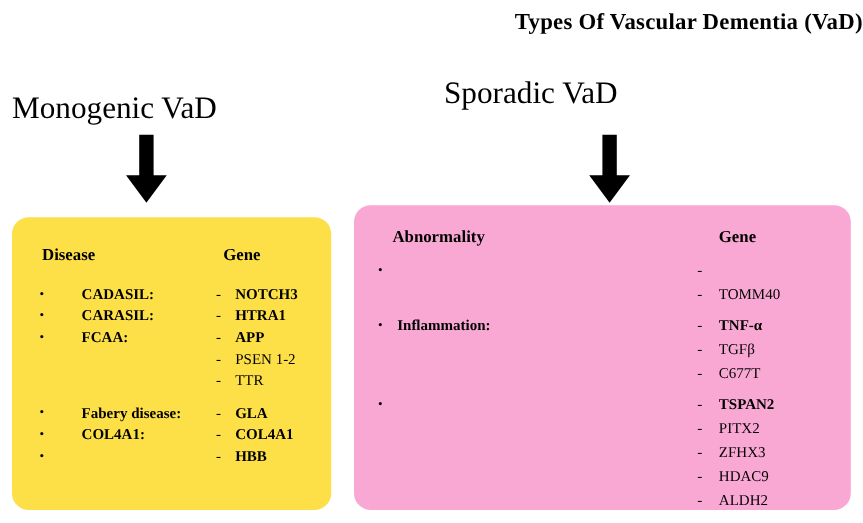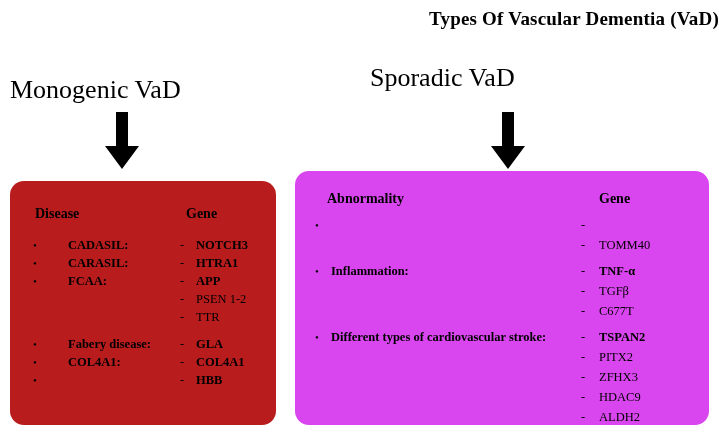--- a/index.html
+++ b/index.html
@@ -53,28 +53,28 @@
   .panel {
     position: absolute;
     border-radius: 14px;
     box-sizing: border-box;
   }
   #mono-panel {
     top: 181px;
     left: 10px;
     width: 266px;
     height: 244px;
-    background: #b91c1c;
+    background: #fde047;
   }
   #spor-panel {
     top: 171px;
     left: 295px;
     width: 414px;
     height: 254px;
-    background: #d946ef;
+    background: #f9a8d4;
   }
 
   .hdr-row {
     position: absolute;
     font-size: 14px;
     font-weight: bold;
   }
   
   #mono-hdr-disease { top: 25px; left: 25px; }
   #mono-hdr-gene    { top: 25px; left: 176px; }
@@ -252,21 +252,20 @@
         <span class="spor-dash">-</span>
         <span class="spor-gene">TGFβ</span>
       </div>
       <div class="spor-row">
         <span class="spor-dash">-</span>
         <span class="spor-gene">C677T</span>
       </div>
       <div class="spor-row spacer"></div>
       <div class="spor-row">
         <span class="spor-bullet">•</span>
-        <span class="spor-label b">Different types of cardiovascular stroke:</span>
         <span class="spor-dash">-</span>
         <span class="spor-gene b">TSPAN2</span>
       </div>
       <div class="spor-row">
         <span class="spor-dash">-</span>
         <span class="spor-gene">PITX2</span>
       </div>
       <div class="spor-row">
         <span class="spor-dash">-</span>
         <span class="spor-gene">ZFHX3</span>

